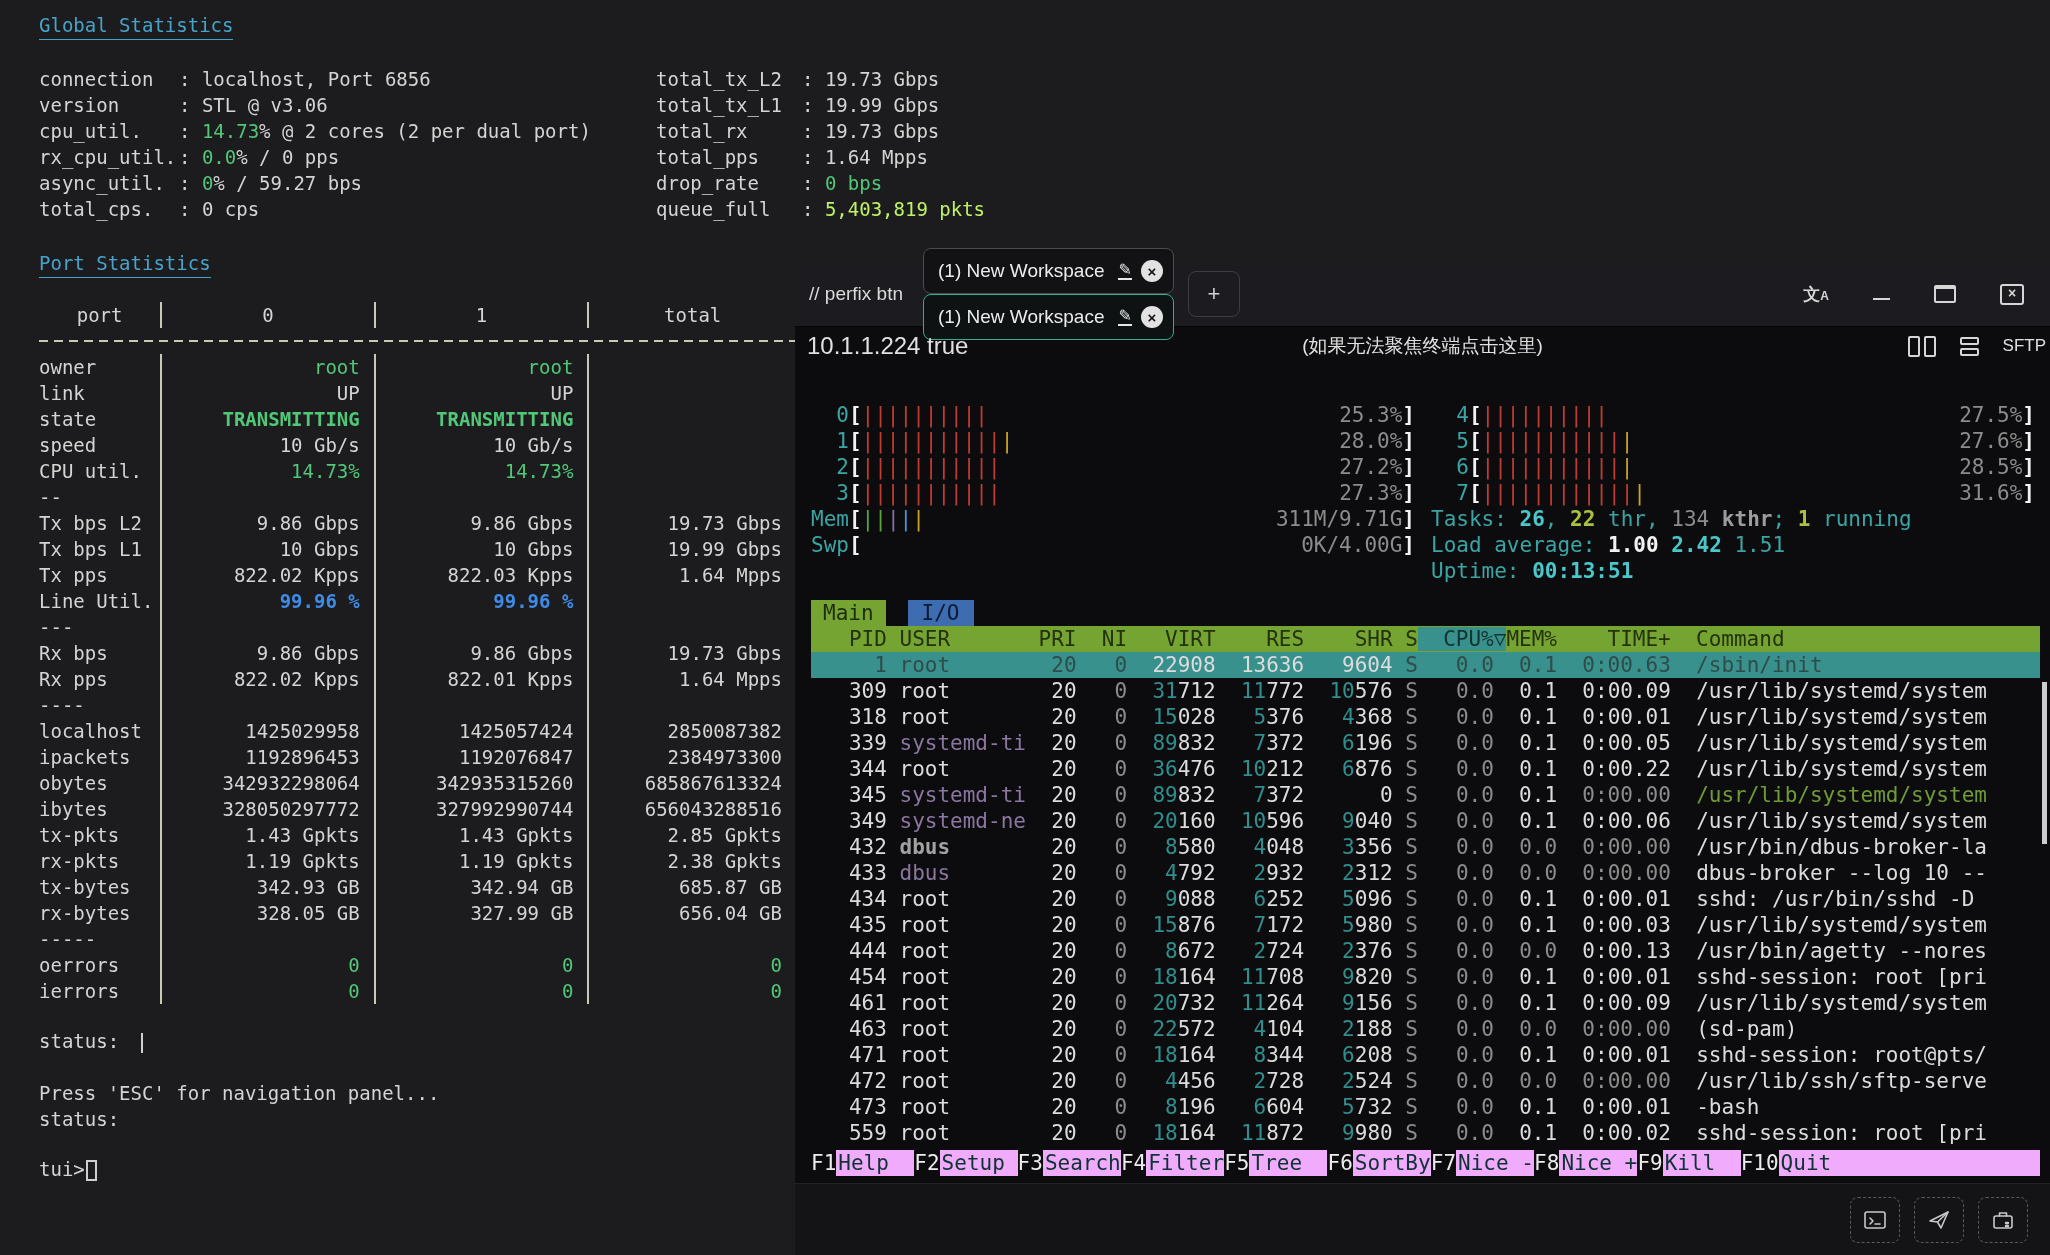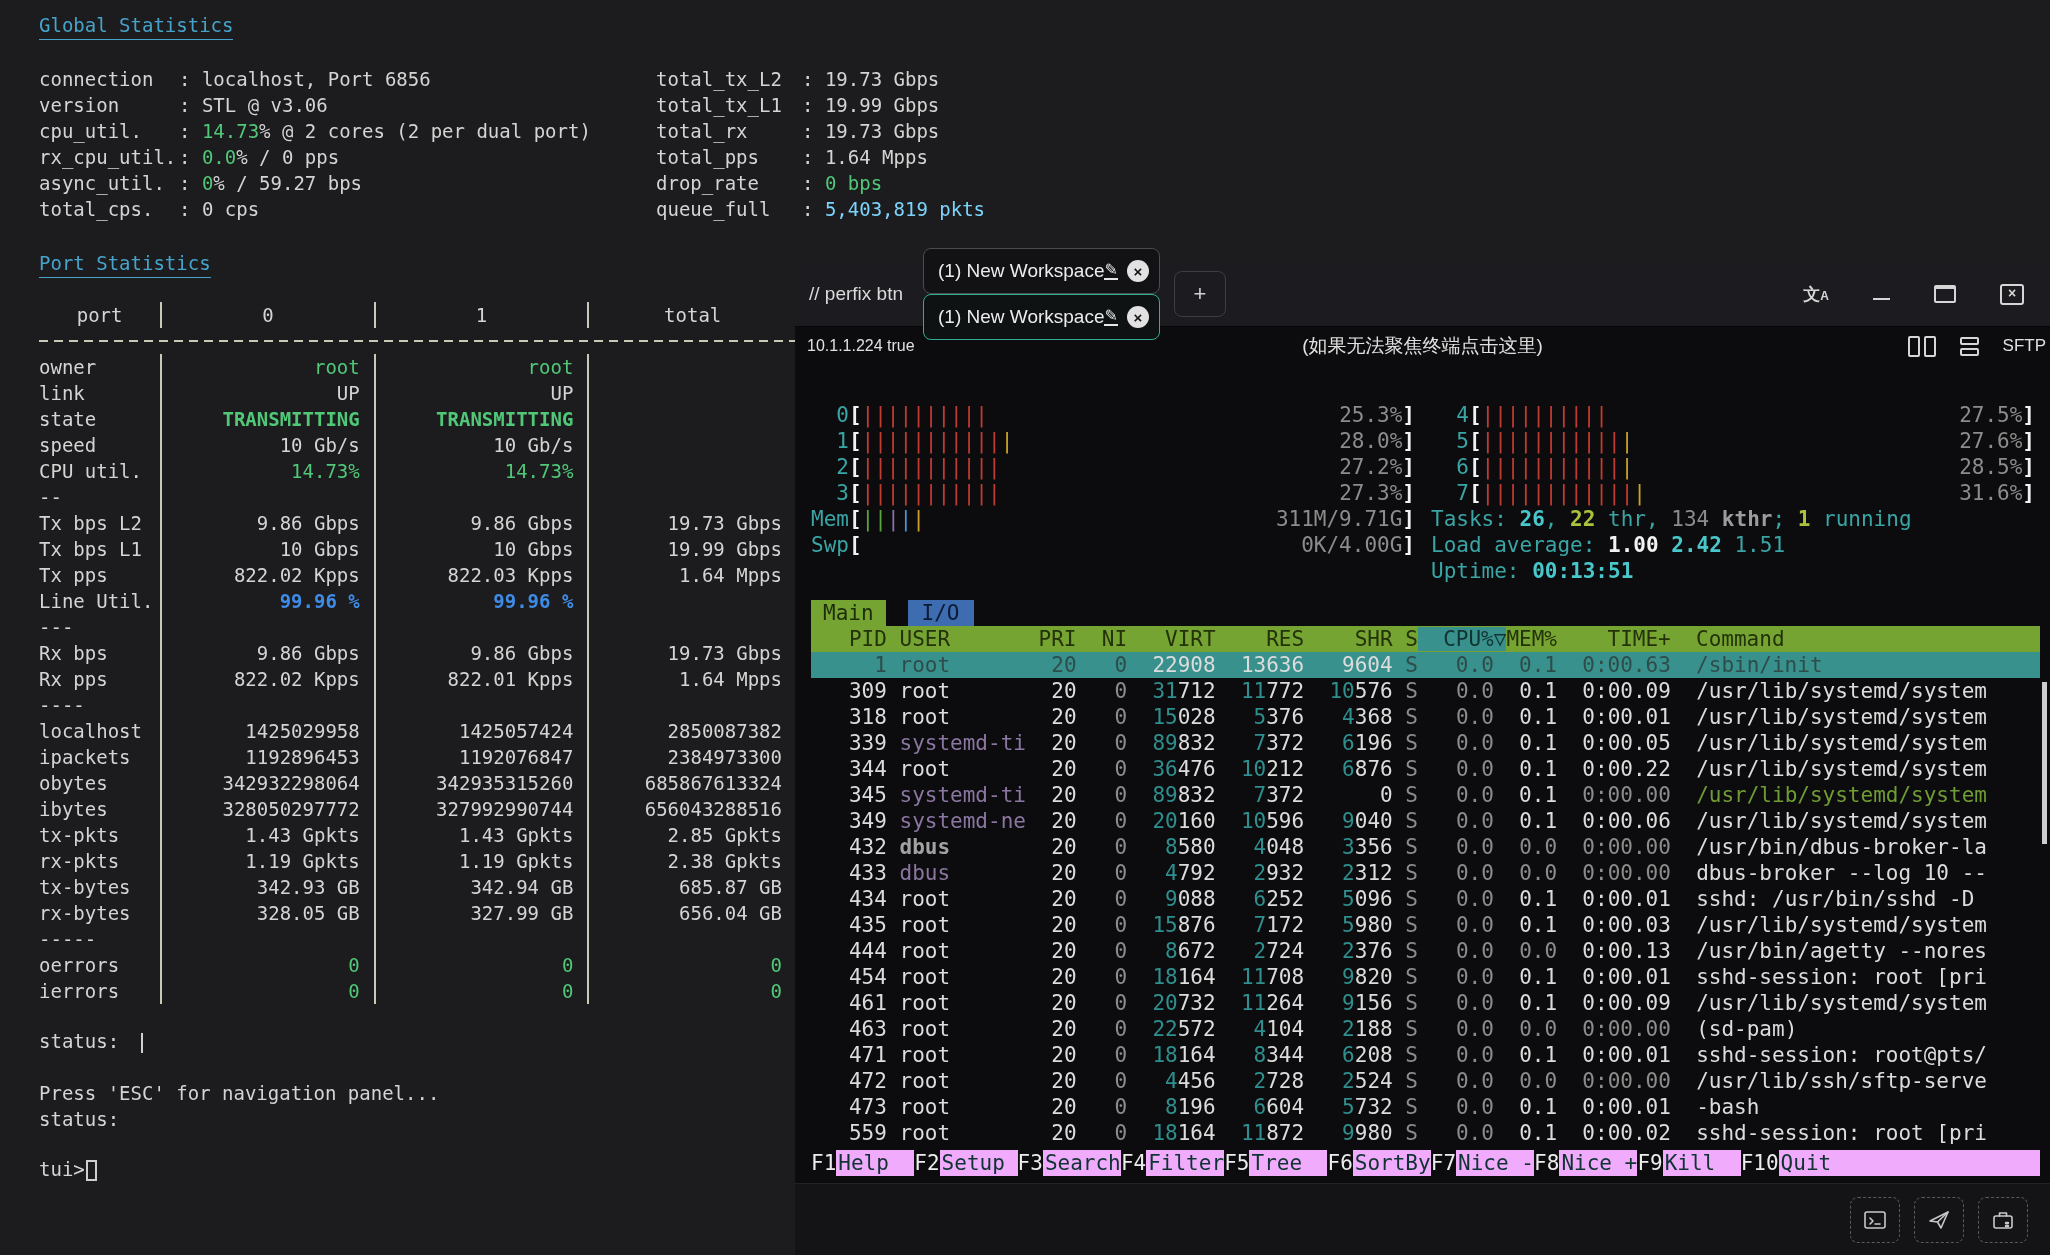--- a/index.html
+++ b/index.html
@@ -11,21 +11,21 @@
   .c-title{position:absolute;left:35px;color:#46a4cb;border-bottom:1px solid #46a4cb;padding-bottom:1px;white-space:pre}
   #gtitle{top:12px}
   #ptitle{top:250px}
   .gcol{position:absolute;top:66px}
   #gleft{left:35px}
   #gright{left:652px}
   .gline{display:flex;height:26px;white-space:pre}
   #gleft .glabel{width:140px}
   #gright .glabel{width:146px}
   .grn{color:#50c878}
-  .red{color:#7dd3fc}
+  .red{color:#bef264}
   .blu{color:#3f8ce8;font-weight:bold}
   .gb{color:#50c878;font-weight:bold}
 
   .ptable{position:absolute;left:35px;top:292px;width:757px;padding-top:10px}
   .prow{display:flex;height:26px;white-space:pre}
   .plabel{width:122px}
   .pcell{width:215px;border-left:2px solid #c9c9b8;text-align:right;padding-right:14px;box-sizing:border-box}
   .pcell.tot{width:210px}
   .phead .pcell{text-align:center;padding-right:0}
   .phead .plabel{text-align:center}
@@ -40,33 +40,33 @@
   .cursor-box{display:inline-block;width:11px;height:21px;border:2px solid #cfcfcf;vertical-align:middle;margin-left:1px;box-sizing:border-box}
 
   
   .term{position:absolute;left:795px;top:262px;width:1255px;height:993px;background:#0c0c0e;
         font-family:"Liberation Sans",sans-serif}
   .titlebar{position:absolute;left:0;top:0;right:0;height:64px;background:#1b1b20;display:flex;align-items:center;border-bottom:1px solid #060607}
   .tb-prefix{color:#dadada;font-size:19px;margin:0 20px 0 14px;white-space:nowrap}
   .tab{height:44px;border:1px solid #4c4c4c;border-radius:8px;display:flex;align-items:center;
        padding:0 10px 0 14px;margin-right:14px;color:#ececec;font-size:19px;background:#121215;white-space:nowrap}
   .tab.active{border-color:#2fae92;background:#0e1212}
-  .tab-label{}
+  .tab-label{margin-right:14px}
   .pencil{display:inline-block;border-bottom:2px solid #e6e6e6;padding-bottom:0px;margin-right:9px;font-size:16px;color:#e6e6e6;line-height:16px}
   .closec{width:22px;height:22px;border-radius:50%;background:#e2e2e2;color:#141414;display:flex;align-items:center;justify-content:center;font-size:15px;font-weight:bold}
   .addtab{width:50px;height:44px;border:1px solid #3e3e42;border-radius:8px;color:#cfcfcf;font-size:22px;display:flex;align-items:center;justify-content:center}
   .win-icons{margin-left:auto;display:flex;align-items:center;gap:44px;margin-right:26px}
   .trans{color:#d6d6d6;font-size:17px;font-weight:bold}
   .trans small{font-size:12px}
   .min-i{width:17px;height:2px;background:#d6d6d6;margin-top:10px}
   .max-i{width:18px;height:12px;border:2px solid #d6d6d6;border-top-width:4px;border-radius:2px}
   .close-i{width:20px;height:17px;border:2px solid #d6d6d6;border-radius:3px;color:#d6d6d6;font-size:14px;line-height:15px;text-align:center;font-weight:bold}
 
   .infobar{position:absolute;left:0;top:65px;right:0;height:38px;display:flex;align-items:center;color:#e0e0e0}
-  .host{font-size:16px;margin-left:12px}
+  .host{font-size:24px;margin-left:12px}
   .hint{position:absolute;left:0;right:0;text-align:center;font-size:19px}
   .info-icons{margin-left:auto;display:flex;align-items:center;gap:24px;margin-right:4px;z-index:2}
   .splitcols{display:flex;gap:4px}
   .splitcols i{width:8px;height:17px;border:2px solid #d6d6d6;border-radius:2px}
   .rowsicon{display:flex;flex-direction:column;gap:3px}
   .rowsicon i{width:15px;height:4px;border:2px solid #d6d6d6;border-radius:2px}
   .sftp{font-size:17px}
 
   .htop{position:absolute;left:16px;top:140px;right:10px;font-family:"DejaVu Sans Mono",monospace;
         font-size:21px;line-height:26px;color:#dcdcdc}

